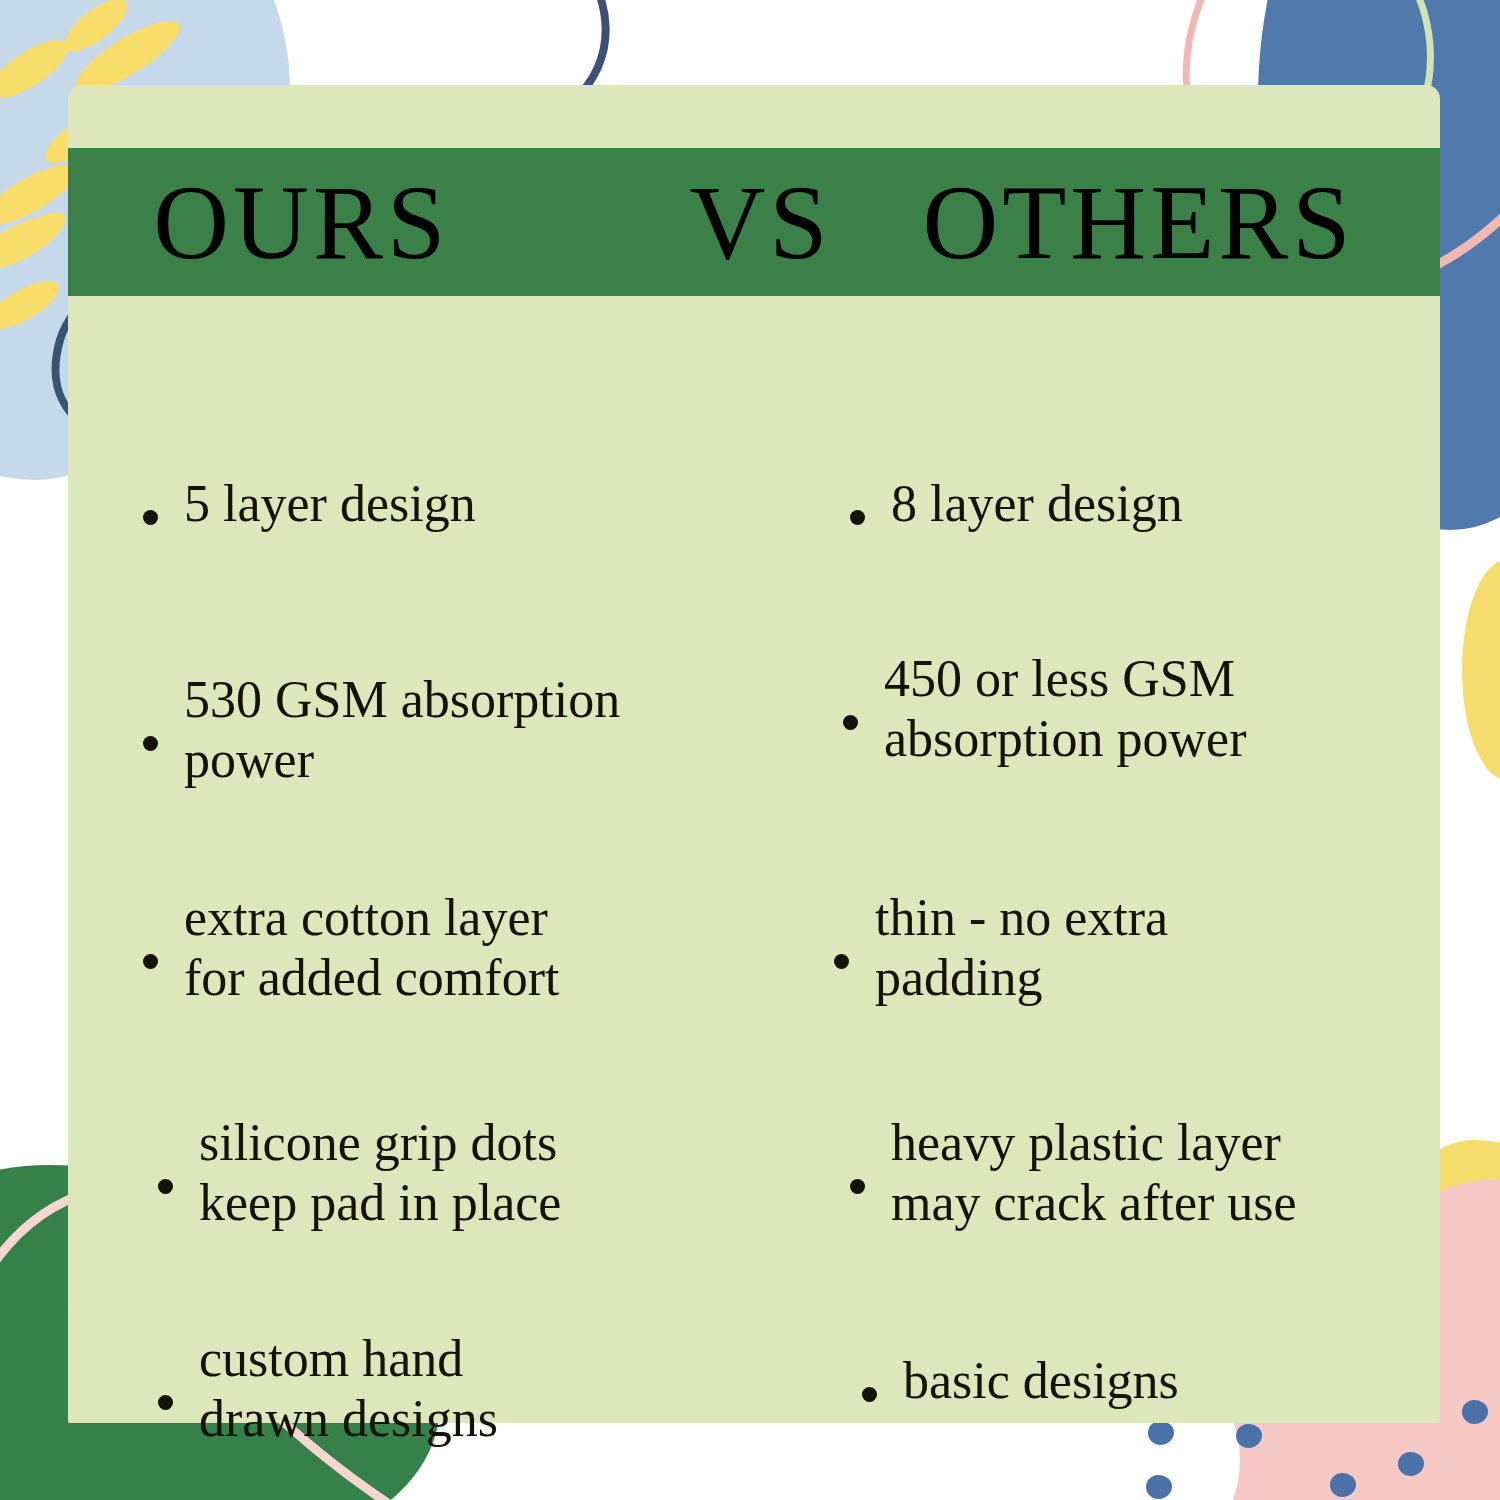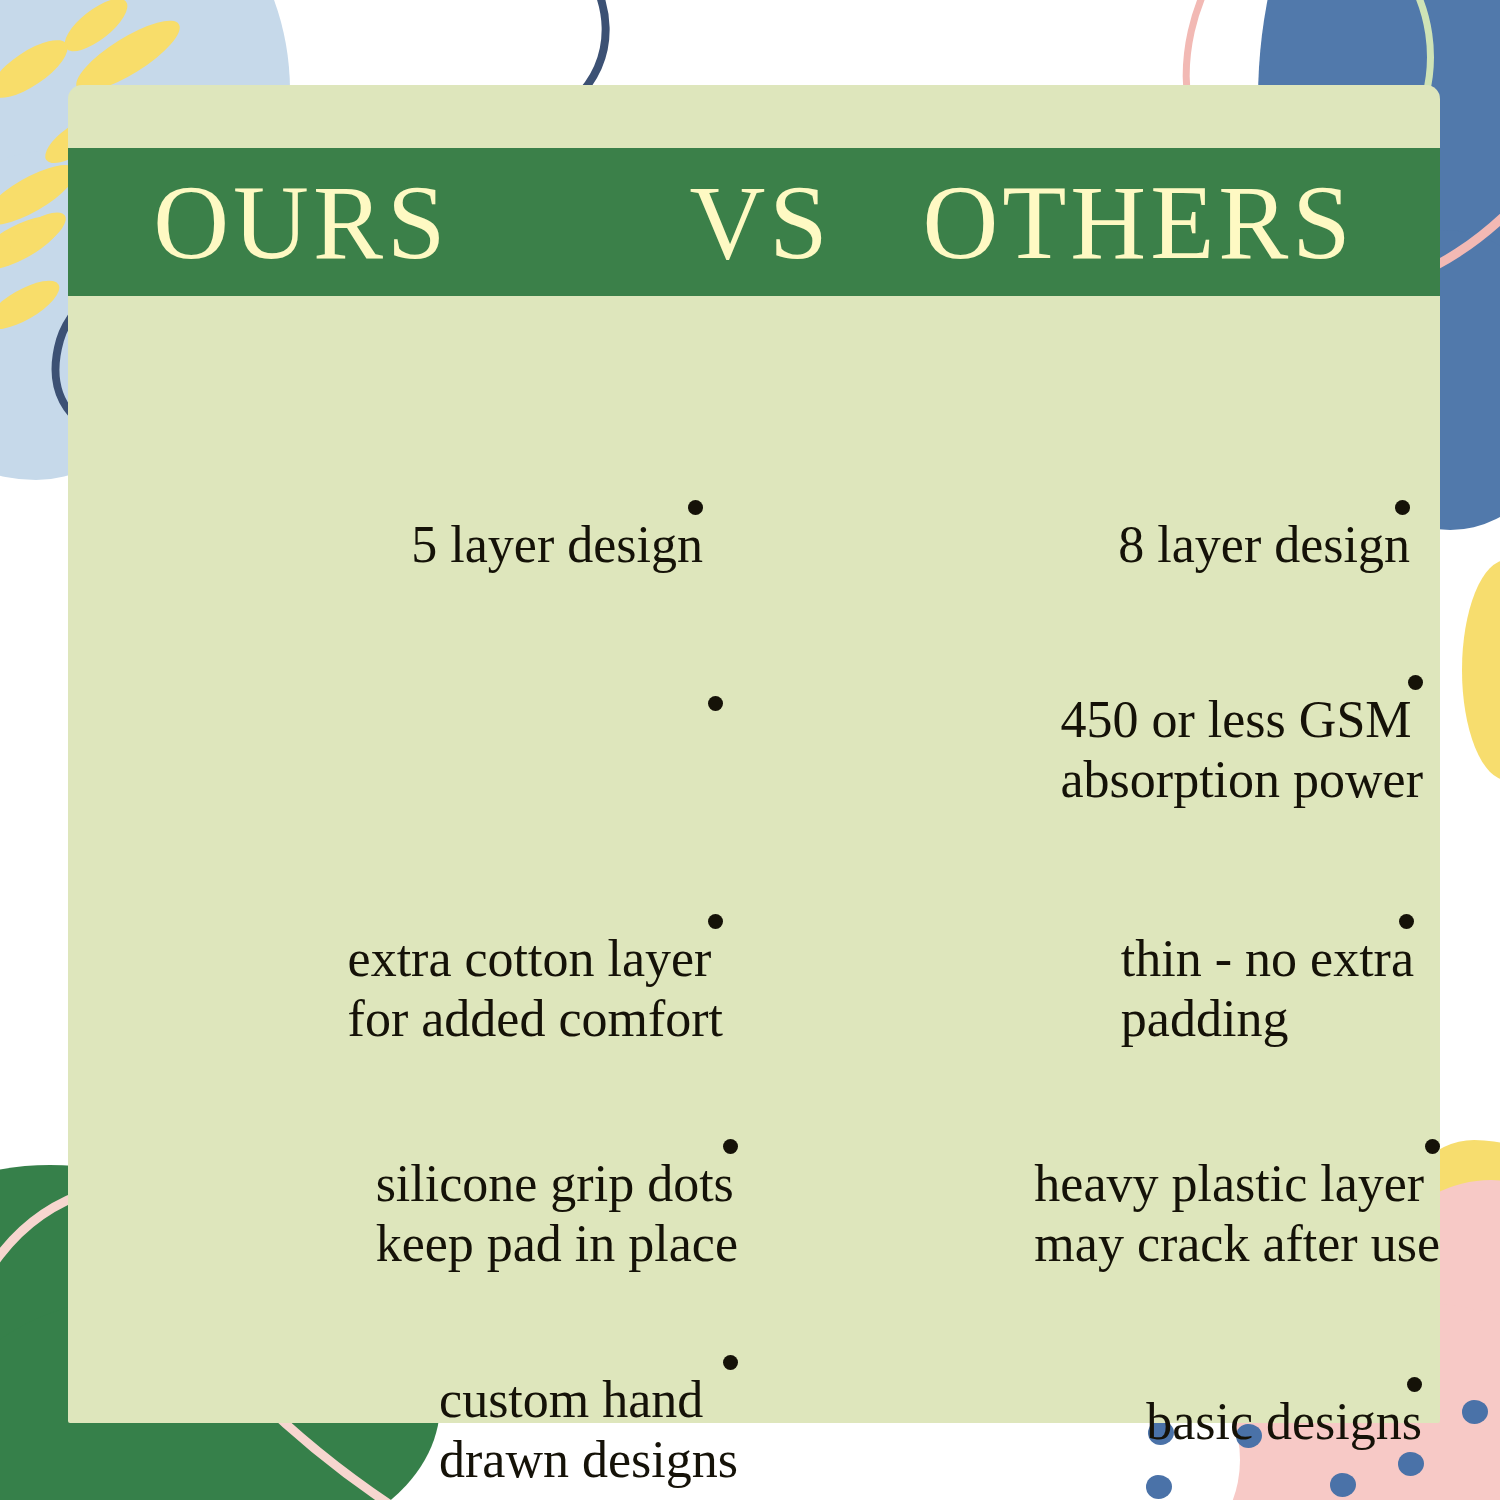--- a/index.html
+++ b/index.html
@@ -111,21 +111,21 @@
   #header-band {
     position:absolute;
     left:0; top:63px;
     width:100%; height:148px;
     background:#3b8049;
     display:flex;
     align-items:center;
     justify-content:center;
   }
   #header-title {
-    color:#fef9c3;
+    color:#000000;
     font-size:105px;
     line-height:1;
     letter-spacing:4px;
     font-weight:400;
     white-space:pre;
     text-align:center;
   }
 
   
   #columns {
@@ -133,22 +133,21 @@
     left:0; top:211px;
     width:100%;
     height:1127px;
     display:flex;
   }
   .col { position:relative; width:50%; height:100%; }
 
   .bullet-row {
     position:absolute;
     display:flex;
-    align-items:flex-end;
-    flex-direction:column;
+    align-items:center;
   }
   .bullet-dot {
     width:15px; height:15px;
     background:#151208;
     border-radius:50%;
     flex:0 0 auto;
     margin-top:26px;
   }
   .bullet-text {
     margin-left:26px;
@@ -228,20 +227,22 @@
 
       <div class="col">
 
         <div class="bullet-row" style="left:75px; top:178px; width:560px;">
           <span class="bullet-dot"></span>
           <span class="bullet-text">5 layer design</span>
         </div>
 
         <div class="bullet-row" style="left:75px; top:374px; width:580px;">
           <span class="bullet-dot"></span>
+          <span class="bullet-text">530 GSM absorption
+power</span>
         </div>
 
         <div class="bullet-row" style="left:75px; top:592px; width:580px;">
           <span class="bullet-dot"></span>
           <span class="bullet-text">extra cotton layer
 for added comfort</span>
         </div>
 
         <div class="bullet-row" style="left:90px; top:817px; width:580px;">
           <span class="bullet-dot"></span>

